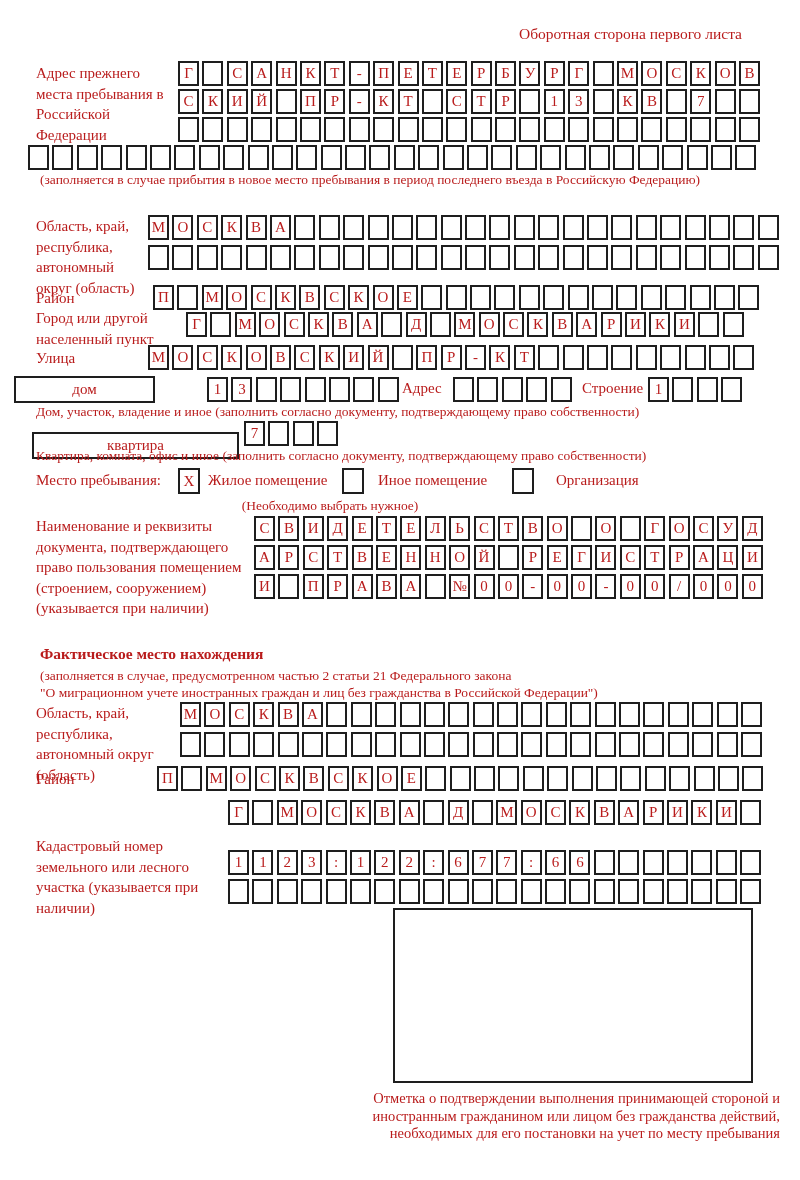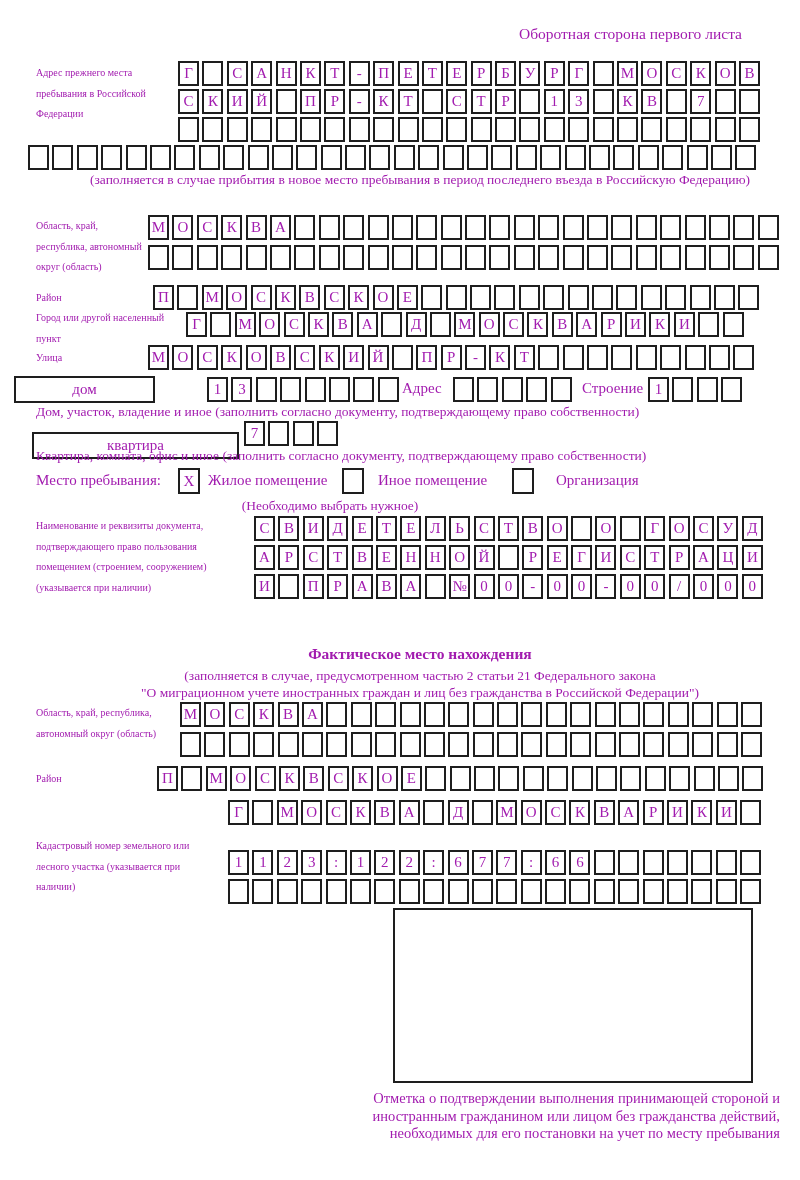--- a/index.html
+++ b/index.html
@@ -1,23 +1,23 @@
 <!DOCTYPE html>
 <html><head>
 <meta charset="utf-8">
 <style>
   html,body{margin:0;padding:0;background:#fff;}
   #page{
     position:relative;width:800px;height:1180px;background:#ffffff;
-    font-family:"Liberation Serif","DejaVu Serif",serif;color:#a21caf;overflow:hidden;
+    font-family:"Liberation Serif","DejaVu Serif",serif;color:#b91c1c;overflow:hidden;
   }
   .abs{position:absolute;}
-  .label{font-size:10px;line-height:20.5px;}
+  .label{font-size:15px;line-height:20.5px;}
   .caption{font-size:13.5px;line-height:16px;}
-  .center{left:16px;right:0;text-align:center;padding-left:24px;}
+  .center{left:16px;right:0;padding-left:24px;}
   .title{font-weight:bold;font-size:16px;}
   .boxrow{position:absolute;display:flex;}
   .cell{
     flex:0 0 auto;box-sizing:border-box;width:21px;height:25px;margin-right:3.4px;
     border:2px solid #1e1e1e;display:flex;align-items:center;justify-content:center;
     font-size:15px;background:#fff;
   }
   .widebox{
     box-sizing:border-box;border:2px solid #1e1e1e;height:27px;display:flex;
     align-items:center;justify-content:center;font-size:15px;background:#fff;

